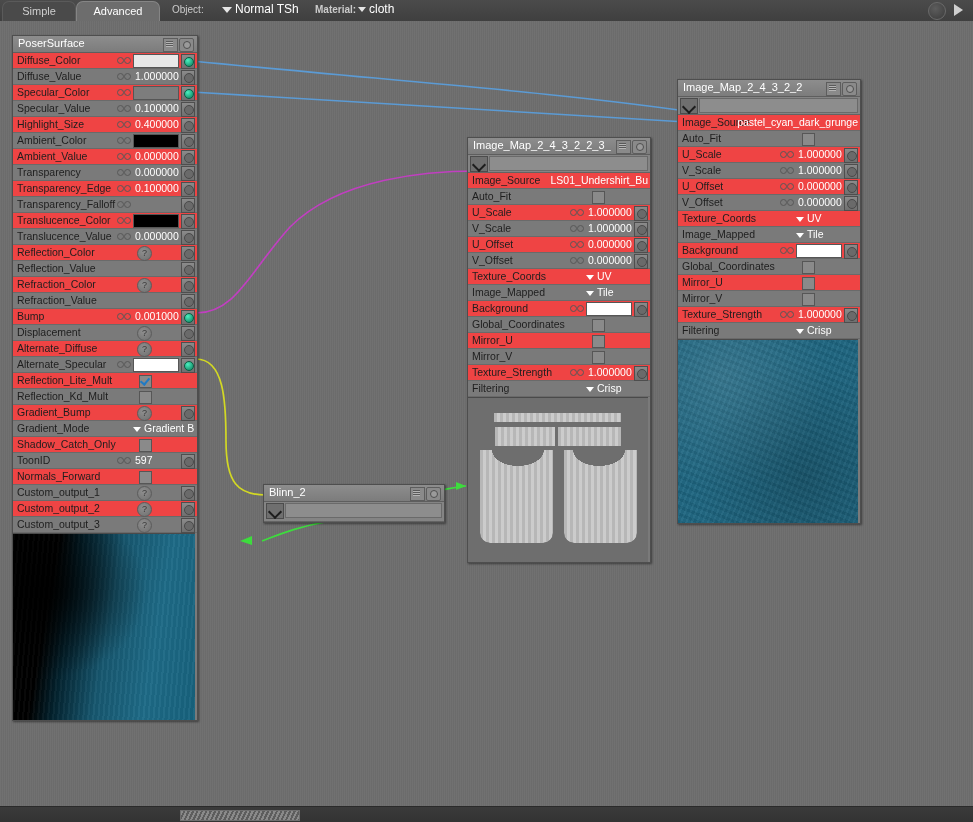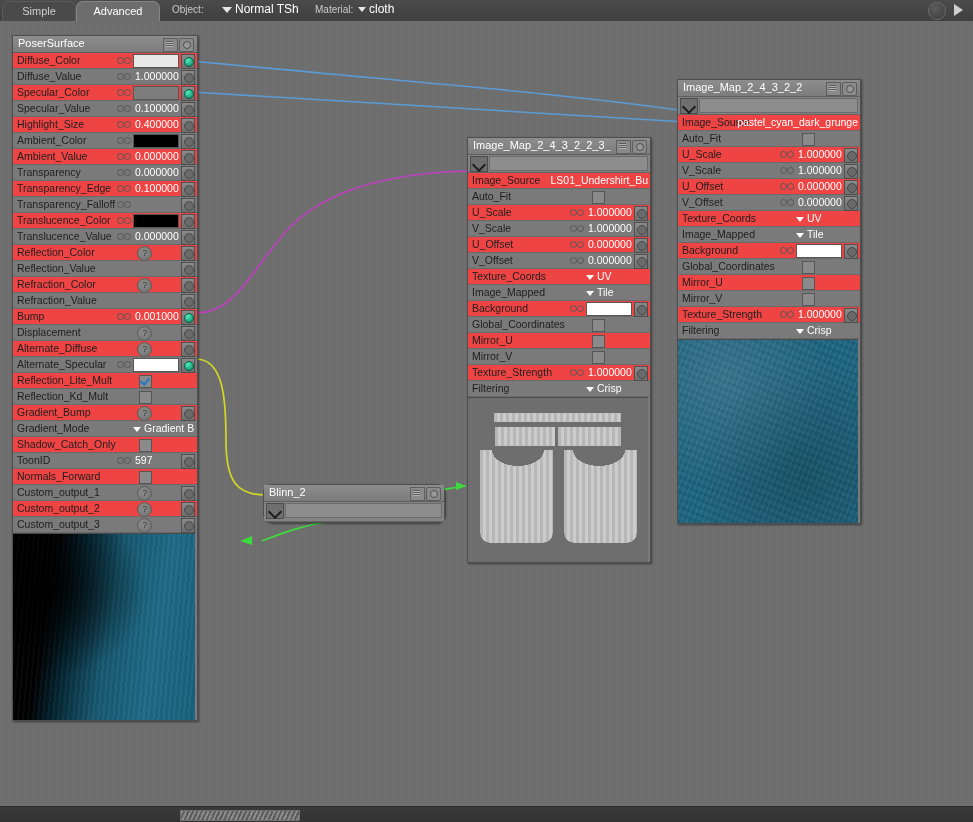--- a/index.html
+++ b/index.html
@@ -139,21 +139,21 @@
 
 <div class="topbar">
   <div class="tab inactive" id="tab-simple">Simple</div>
   <div class="tab active" id="tab-advanced">Advanced</div>
 
   <div class="tb-label" style="left:172px;">Object:</div>
   <div class="tb-value" style="left:222px;">
     <span class="caret"></span><span>Normal TSh</span>
   </div>
 
-  <div class="tb-label" style="left:315px;">Material:</div>
+  <div class="tb-label" style="left:315px;font-weight:bold;">Material:</div>
   <div class="tb-value" style="left:358px;">
     <span class="caret sm"></span><span>cloth</span>
   </div>
 
   <div class="help-btn" style="font-size:0;">question-icon</div>
   <div class="play-btn"></div>
 </div>
 
 <div class="canvas">
 
@@ -508,21 +508,21 @@
           <div class="plug"></div>
         </div>
         <div class="row">
           <div class="row-lbl">Filtering</div>
           <div class="dd" style="left: 118px;"><span class="caret sm"></span><span>Crisp</span></div>
         </div>
       </div>
     <div class="preview tex-teal" style="position:relative;width:180px;height:183px;border:none;border-top:1px solid #4a4a4a;"></div>
   </div>
 
-  <div class="node" style="left:263px;top:463px;width:180px;border-radius:9px;">
+  <div class="node" style="left:263px;top:463px;width:180px;">
     <div class="node-head">
       <div class="node-title">Blinn_2</div>
       <div class="hd-btn b1"></div>
       <div class="hd-btn b2"></div>
     </div>
     <div class="subhead" style="height:19px;">
       <div class="sub-icon"></div>
       <div class="sub-field"></div>
     </div>
   </div>

